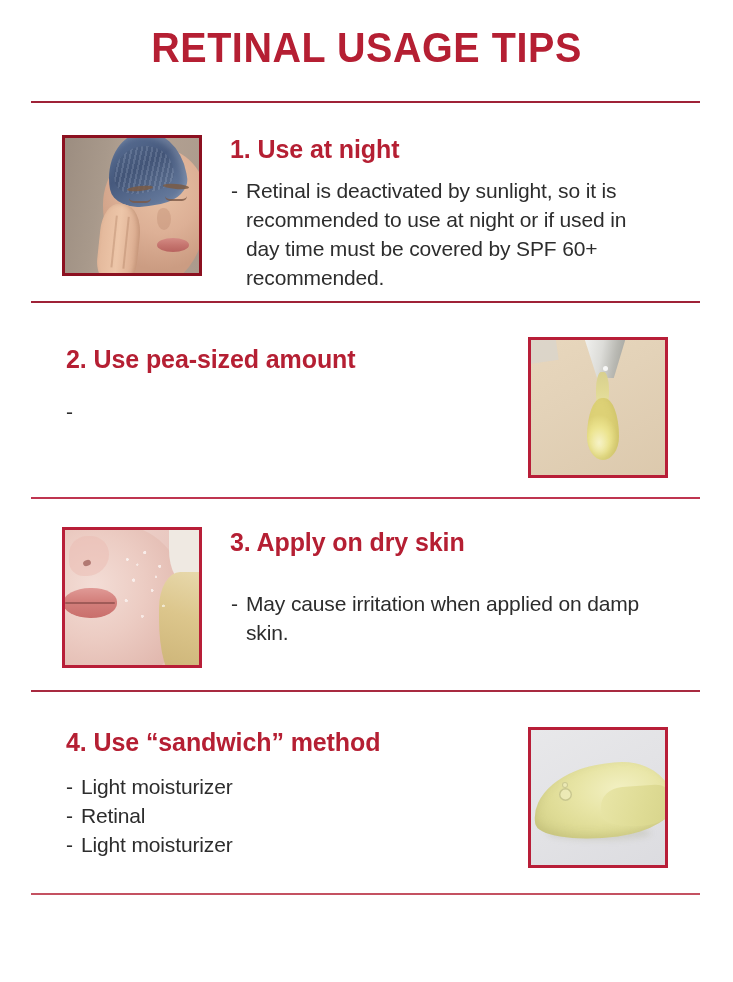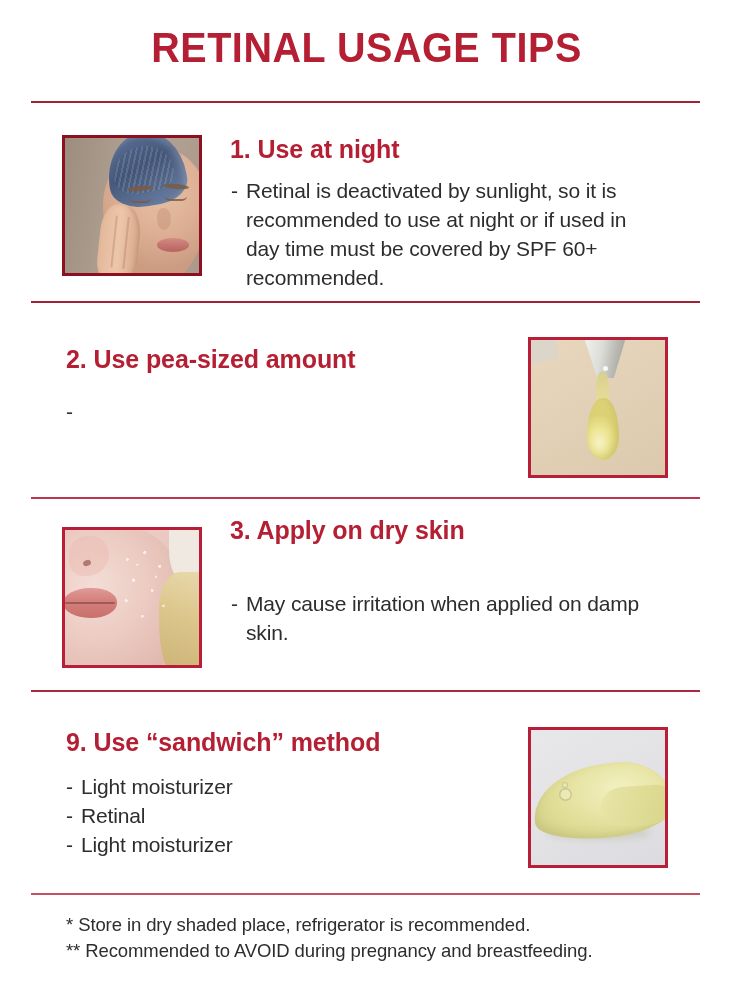--- a/index.html
+++ b/index.html
@@ -430,21 +430,21 @@
         <div class="ph3-bgwhite"></div>
         <div class="ph3-hair"></div>
         <div class="ph3-nose"></div>
         <div class="ph3-nostril"></div>
         <div class="ph3-lips"></div>
         <div class="ph3-lipline"></div>
         <div class="ph3-flakes"></div>
       </div>
     </div>
 
-    <div class="heading" style="left:230px; top:516px;">3. Apply on dry skin</div>
+    <div class="heading" style="left:230px; top:528px;">3. Apply on dry skin</div>
 
     <div class="body-list" style="left:231px; top:589px; width:420px;">
       <div class="li">
         <span class="dash">-</span>
         <span>May cause irritation when applied on damp skin.</span>
       </div>
     </div>
   </div>
 
   <div class="section">
@@ -452,36 +452,32 @@
       <div class="photo-inner">
         <div class="ph4-bg"></div>
         <div class="ph4-shadow"></div>
         <div class="ph4-smear"></div>
         <div class="ph4-tail"></div>
         <div class="ph4-bubble"></div>
         <div class="ph4-bubble small"></div>
       </div>
     </div>
 
-    <div class="heading" style="left:66px; top:728px;">9. Use “sandwich” method</div>
+    <div class="heading" style="left:66px; top:728px;">4. Use “sandwich” method</div>
 
     <div class="body-list" style="left:66px; top:772px; width:420px;">
       <div class="li">
         <span class="dash">-</span>
         <span>Light moisturizer</span>
       </div>
       <div class="li">
         <span class="dash">-</span>
         <span>Retinal</span>
       </div>
       <div class="li">
         <span class="dash">-</span>
         <span>Light moisturizer</span>
       </div>
     </div>
   </div>
 
-  <div class="footnotes">
-    <div>* Store in dry shaded place, refrigerator is recommended.</div>
-    <div>** Recommended to AVOID during pregnancy and breastfeeding.</div>
-  </div>
 
 </div>
 
 </body></html>

